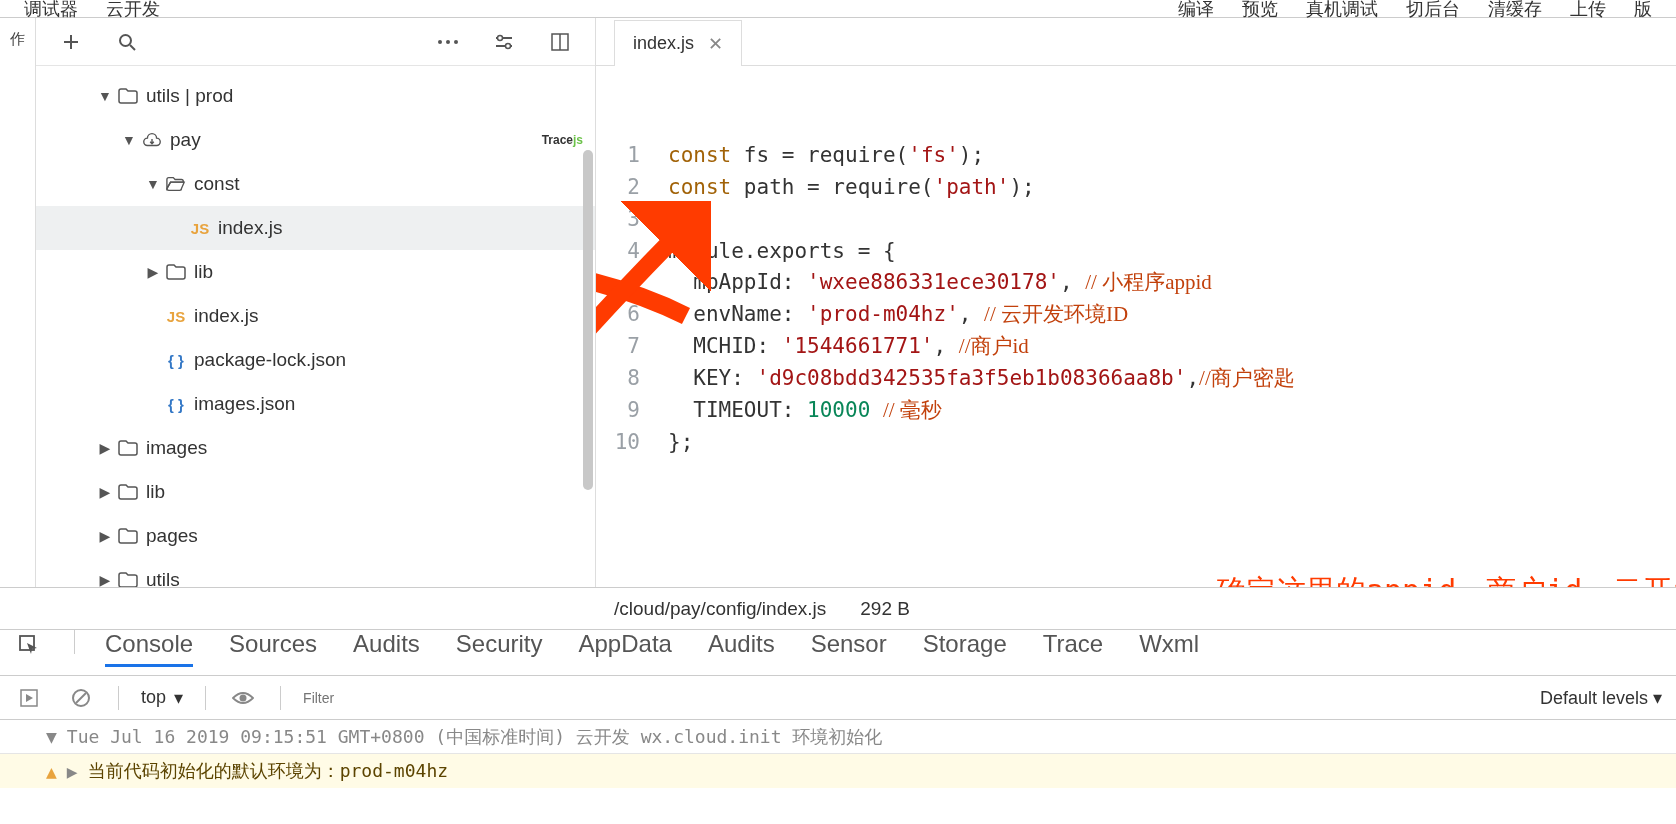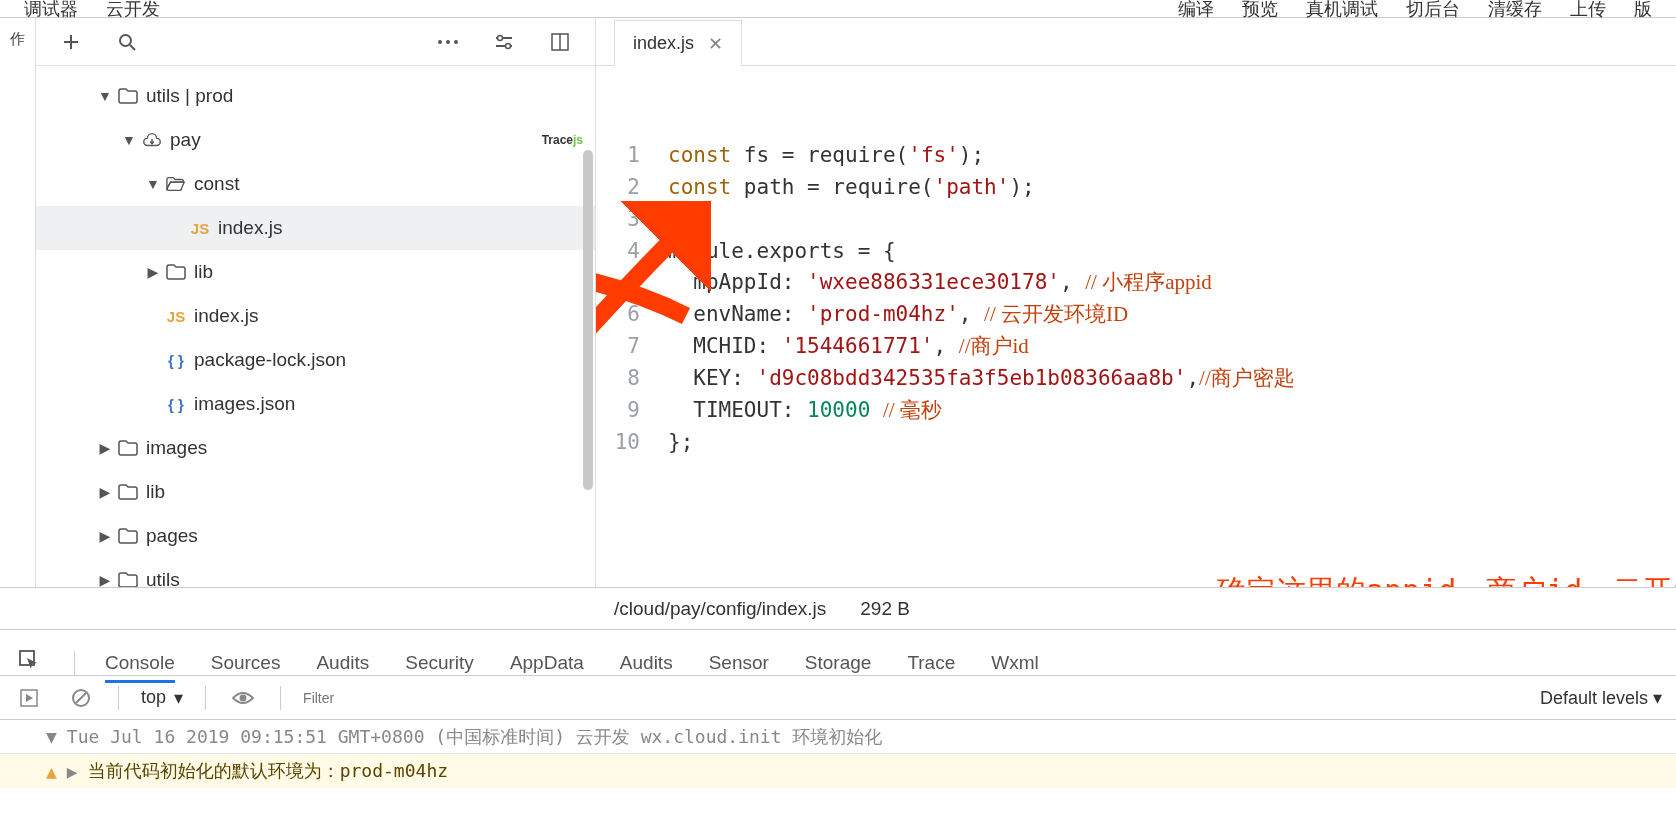--- a/index.html
+++ b/index.html
@@ -34,21 +34,21 @@
 .code { flex: 1; font-family: Menlo, Consolas, monospace; font-size: 21px; line-height: 1.52; padding: 10px 0 0 0; white-space: pre; overflow: hidden; position: relative; }
 .code-line { display: flex; }
 .gutter { width: 72px; text-align: right; padding-right: 28px; color: #9aa0a6; user-select: none; }
 .tok-kw { color: #a16207; }
 .tok-str { color: #a31515; }
 .tok-cmt { color: #c2410c; font-family: Liberation Serif, serif; }
 .tok-num { color: #098658; }
 .annotation { position: absolute; left: 620px; top: 420px; color: #ff3b00; font-size: 30px; font-weight: 400; line-height: 1.4; pointer-events: none; }
 .arrow-svg { position: absolute; pointer-events: none; }
 .statusbar { height: 42px; border-bottom: 1px solid #ccc; display: flex; align-items: center; padding: 0 20px; font-size: 19px; gap: 34px; color: #333; }
-.devtools { height: 46px; border-bottom: 1px solid #ccc; display: flex; align-items: flex-end; padding: 0 14px; gap: 30px; font-size: 19px; }
+.devtools { height: 46px; border-bottom: 1px solid #ccc; display: flex; align-items: flex-start; padding: 0 14px; gap: 30px; font-size: 24px; }
 .devtools .active { color: #000; border-bottom: 3px solid #1a73e8; padding-bottom: 6px; margin-bottom: -8px; }
 .devtools .tabitem { color: #555; cursor: pointer; }
 .console-toolbar { height: 44px; border-bottom: 1px solid #ccc; display: flex; align-items: center; padding: 0 14px; gap: 22px; font-size: 18px; color: #555; }
 .console-toolbar .sep { width: 1px; height: 24px; background: #ccc; }
 .console-toolbar select, .console-toolbar .dropdown { border: none; font-size: 18px; color: #333; background: transparent; display: flex; align-items: flex-start; gap: 8px; cursor: pointer; }
 .console-toolbar input { border: none; font-size: 14px; flex: 1; outline: none; color: #888; }
 .console-body { font-family: Menlo, Consolas, monospace; font-size: 18px; }
 .log-line { display: flex; align-items: center; height: 34px; padding: 0 12px 0 46px; gap: 10px; }
 .log-line.dim { color: #888; border-bottom: 1px solid #e5e5e5; }
 .log-line.warn { background: #fffbe6; color: #5c4400; }

